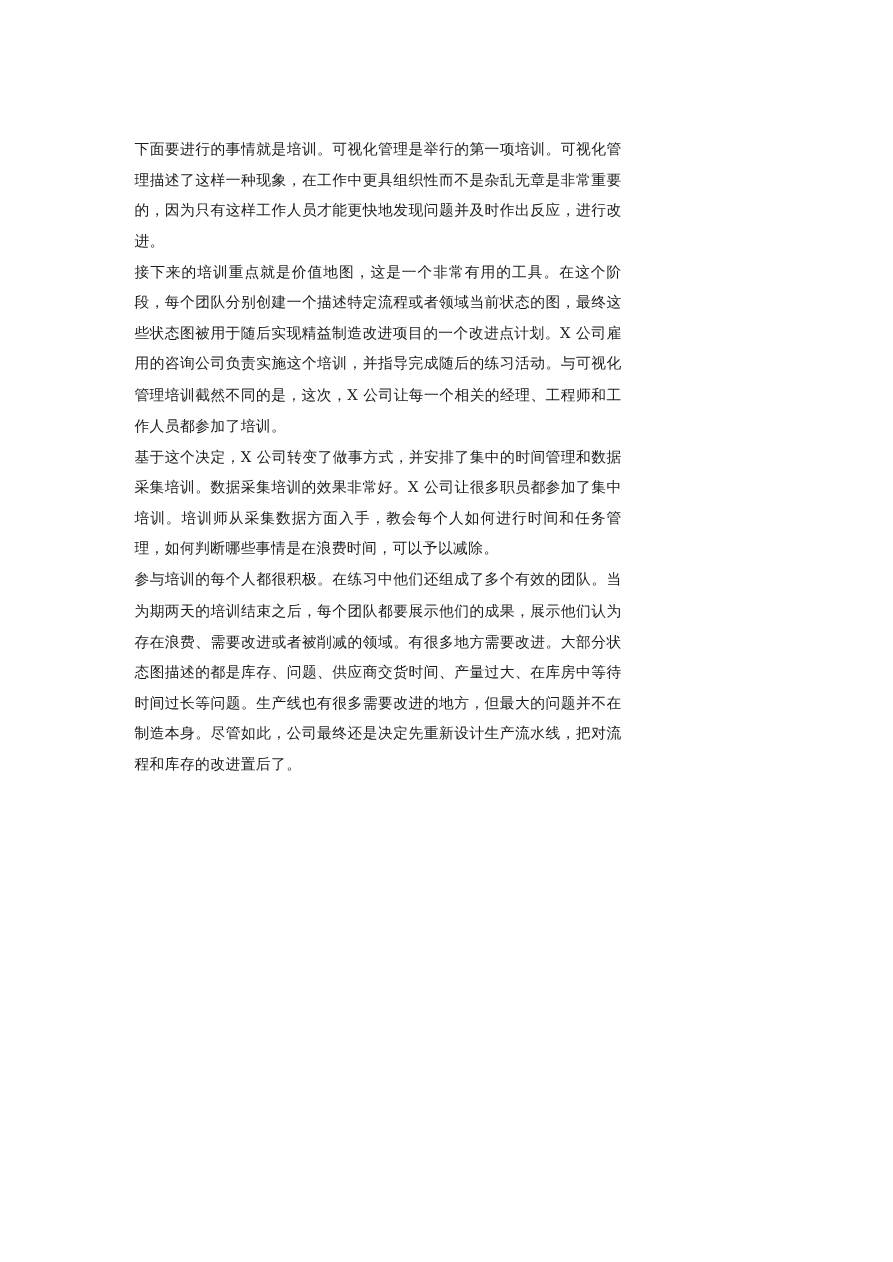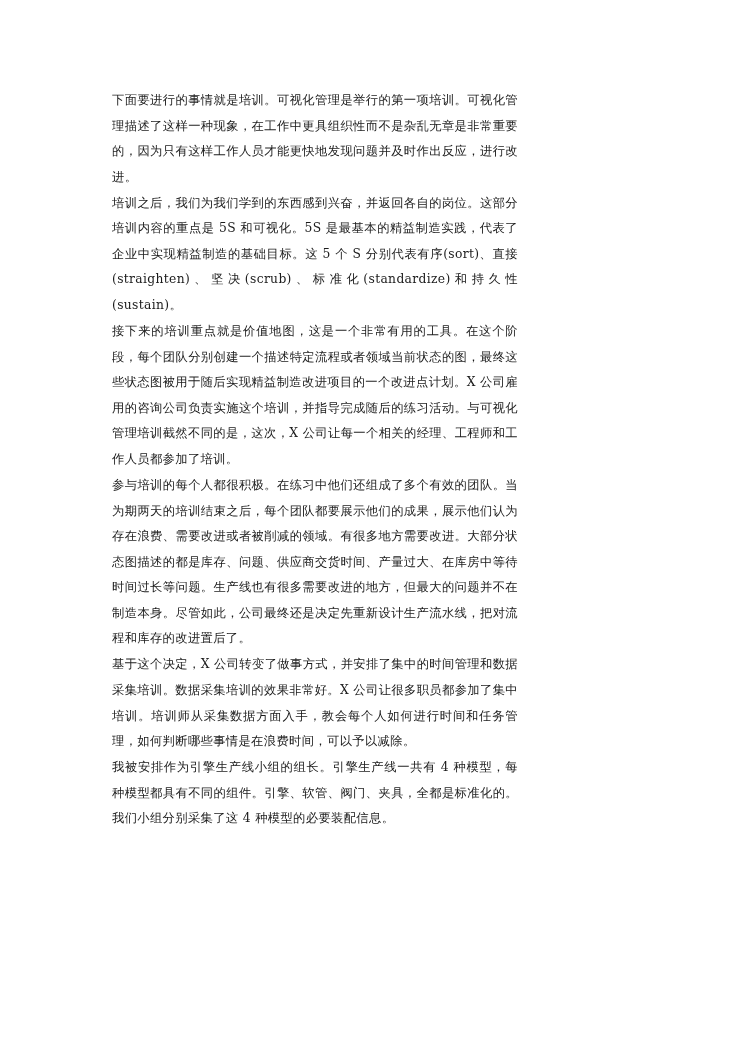--- a/index.html
+++ b/index.html
@@ -12,21 +12,21 @@
     height: 1052px;
     font-family: "DejaVu Serif", "Liberation Serif", serif;
     color: #1a1a1a;
     -webkit-font-smoothing: antialiased;
   }
   .page {
     position: relative;
     width: 604px;
     height: 1052px;
     box-sizing: border-box;
-    padding: 88px 86px 70px 112px;
+    padding: 112px 86px 70px 112px;
     background: #ffffff;
   }
   .doc-body {
     font-size: 12.3px;
     line-height: 2.08;
     text-align: justify;
     text-justify: inter-ideograph;
     letter-spacing: 0.35px;
     color: #1b1b1b;
   }
@@ -38,19 +38,17 @@
   .para:last-child {
     margin-bottom: 0;
   }
 </style>
 </head>
 <body>
 
 <div class="page">
   <div class="doc-body">
     <p class="para">下面要进行的事情就是培训。可视化管理是举行的第一项培训。可视化管理描述了这样一种现象，在工作中更具组织性而不是杂乱无章是非常重要的，因为只有这样工作人员才能更快地发现问题并及时作出反应，进行改进。</p>
-    <p class="para">培训之后，我们为我们学到的东西感到兴奋，并返回各自的岗位。这部分培训内容的重点是 5S 和可视化。5S 是最基本的精益制造实践，代表了企业中实现精益制造的基础目标。这 5 个 S 分别代表有序(sort)、直接(straighten)、坚决(scrub)、标准化(standardize)和持久性(sustain)。</p>
     <p class="para">接下来的培训重点就是价值地图，这是一个非常有用的工具。在这个阶段，每个团队分别创建一个描述特定流程或者领域当前状态的图，最终这些状态图被用于随后实现精益制造改进项目的一个改进点计划。X 公司雇用的咨询公司负责实施这个培训，并指导完成随后的练习活动。与可视化管理培训截然不同的是，这次，X 公司让每一个相关的经理、工程师和工作人员都参加了培训。</p>
+    <p class="para">基于这个决定，X 公司转变了做事方式，并安排了集中的时间管理和数据采集培训。数据采集培训的效果非常好。X 公司让很多职员都参加了集中培训。培训师从采集数据方面入手，教会每个人如何进行时间和任务管理，如何判断哪些事情是在浪费时间，可以予以减除。</p>
     <p class="para">参与培训的每个人都很积极。在练习中他们还组成了多个有效的团队。当为期两天的培训结束之后，每个团队都要展示他们的成果，展示他们认为存在浪费、需要改进或者被削减的领域。有很多地方需要改进。大部分状态图描述的都是库存、问题、供应商交货时间、产量过大、在库房中等待时间过长等问题。生产线也有很多需要改进的地方，但最大的问题并不在制造本身。尽管如此，公司最终还是决定先重新设计生产流水线，把对流程和库存的改进置后了。</p>
-    <p class="para">基于这个决定，X 公司转变了做事方式，并安排了集中的时间管理和数据采集培训。数据采集培训的效果非常好。X 公司让很多职员都参加了集中培训。培训师从采集数据方面入手，教会每个人如何进行时间和任务管理，如何判断哪些事情是在浪费时间，可以予以减除。</p>
-    <p class="para">我被安排作为引擎生产线小组的组长。引擎生产线一共有 4 种模型，每种模型都具有不同的组件。引擎、软管、阀门、夹具，全都是标准化的。我们小组分别采集了这 4 种模型的必要装配信息。</p>
   </div>
 </div>
 
 </body></html>

